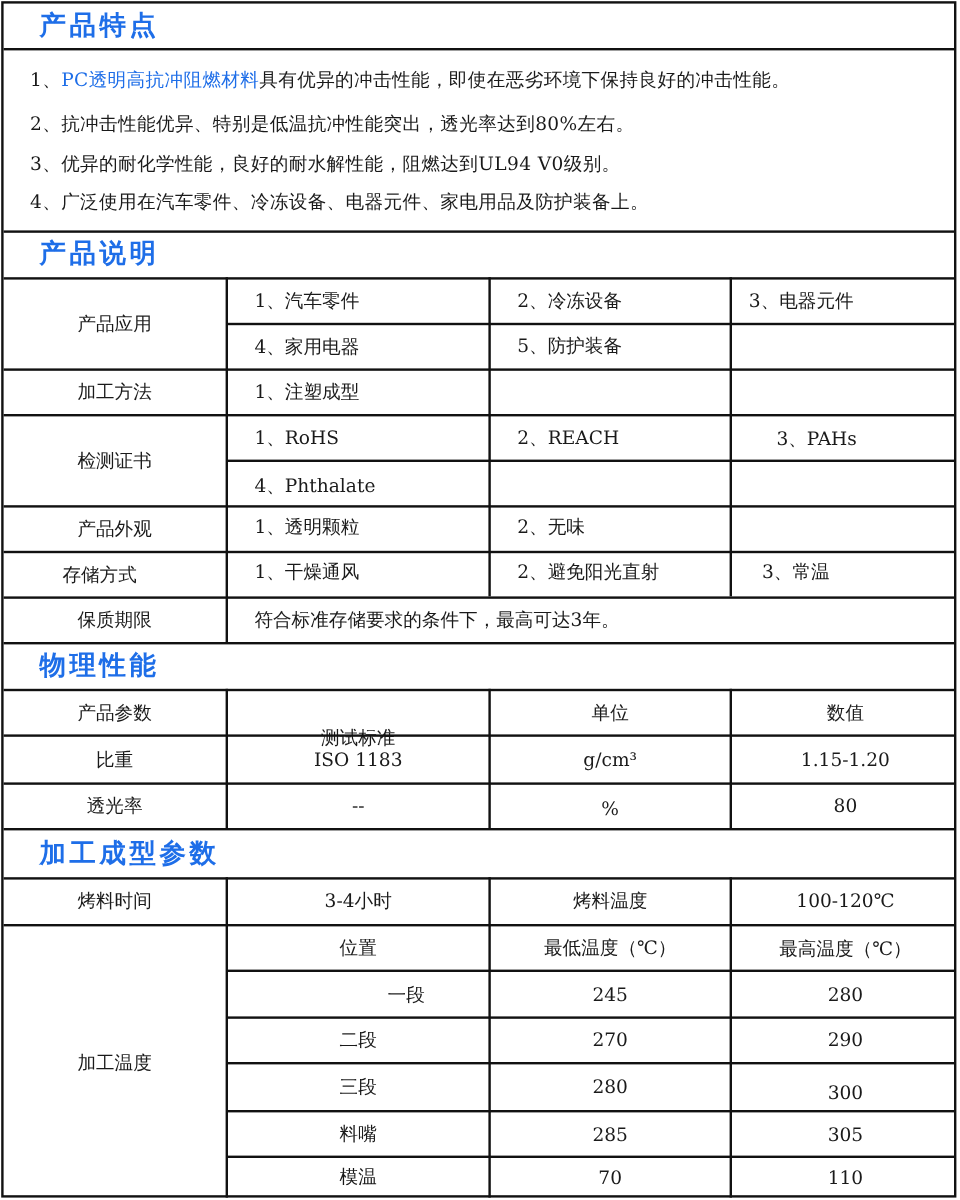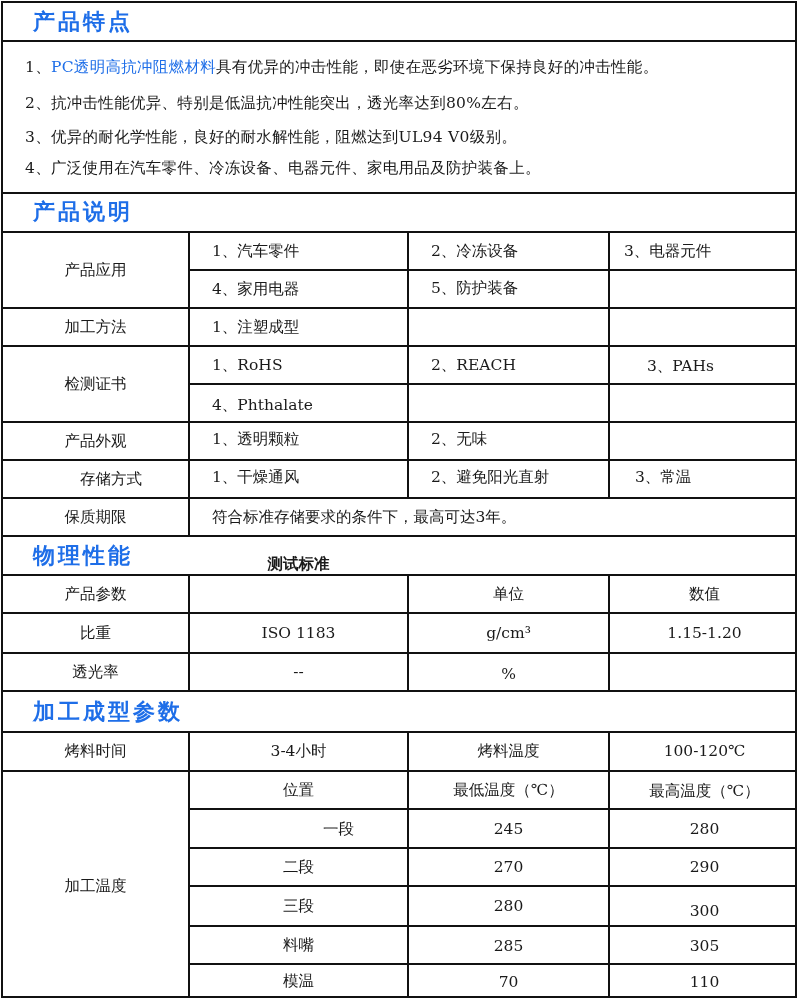--- a/index.html
+++ b/index.html
@@ -59,52 +59,53 @@
   <div class="cell l" style="left:607px; top:344px; width:153px; height:38px; padding-left:37px;">3、PAHs</div>
   <div class="hline" style="left:187px; top:380px;"></div>
   <div class="cell l" style="left:187px; top:384px; width:217px; height:36px;">4、Phthalate</div>
   <div class="hline" style="top:418px;"></div>
 
   <div class="cell c" style="left:0; top:420px; width:185px; height:36px;">产品外观</div>
   <div class="cell l" style="left:187px; top:418px; width:217px; height:36px;">1、透明颗粒</div>
   <div class="cell l" style="left:406px; top:418px; width:199px; height:36px;">2、无味</div>
   <div class="hline" style="top:456px;"></div>
 
-  <div class="cell c" style="left:0; top:458px; width:160px; height:36px;padding-left:28px;">存储方式</div>
+  <div class="cell c" style="left:0; top:458px; width:160px; height:36px;">存储方式</div>
   <div class="cell l" style="left:187px; top:456px; width:217px; height:36px;">1、干燥通风</div>
   <div class="cell l" style="left:406px; top:456px; width:199px; height:36px;">2、避免阳光直射</div>
   <div class="cell l" style="left:607px; top:456px; width:213px; height:36px; padding-left:25px;">3、常温</div>
   <div class="hline" style="top:494px;"></div>
 
   <div class="cell c" style="left:0; top:496px; width:185px; height:36px;border-radius:14px;">保质期限</div>
   <div class="cell l" style="left:187px; top:496px; width:600px; height:36px;">符合标准存储要求的条件下，最高可达3年。</div>
   <div class="hline" style="top:532px;"></div>
 
   <div class="sec-title" style="top:534px;">物理性能</div>
   <div class="hline" style="top:571px;"></div>
 
   <div class="vline" style="left:185px; top:571px; height:116px;"></div>
   <div class="vline" style="left:404px; top:571px; height:116px;"></div>
   <div class="vline" style="left:605px; top:571px; height:116px;"></div>
 
   <div class="cell c" style="left:0; top:573px; width:185px; height:36px;">产品参数</div>
-  <div class="cell c" style="left:187px; top:549px; width:217px; height:24px;font-weight:bold;">测试标准</div>
+  <div class="cell c" style="left:187px; top:600px; width:217px; height:24px;">测试标准</div>
   <div class="cell c" style="left:406px; top:573px; width:199px; height:36px;">单位</div>
   <div class="cell c" style="left:607px; top:573px; width:189px; height:36px;">数值</div>
   <div class="hline" style="top:609px;"></div>
 
   <div class="cell c" style="left:0; top:611px; width:185px; height:38px;">比重</div>
   <div class="cell c" style="left:187px; top:611px; width:217px; height:38px;">ISO 1183</div>
   <div class="cell c" style="left:406px; top:611px; width:199px; height:38px;">g/cm³</div>
   <div class="cell c" style="left:607px; top:611px; width:189px; height:38px;">1.15-1.20</div>
   <div class="hline" style="top:649px;"></div>
 
   <div class="cell c" style="left:0; top:651px; width:185px; height:36px;">透光率</div>
   <div class="cell c" style="left:187px; top:651px; width:217px; height:36px;">--</div>
   <div class="cell c" style="left:406px; top:651px; width:199px; height:40px;">%</div>
+  <div class="cell c" style="left:607px; top:651px; width:189px; height:36px;">80</div>
   <div class="hline" style="top:687px;"></div>
 
   <div class="sec-title" style="top:690px;">加工成型参数</div>
   <div class="hline" style="top:728px;"></div>
 
   <div class="vline" style="left:185px; top:728px; height:267px;"></div>
   <div class="vline" style="left:404px; top:728px; height:267px;"></div>
   <div class="vline" style="left:605px; top:728px; height:267px;"></div>
 
   <div class="cell c" style="left:0; top:730px; width:185px; height:36px;">烤料时间</div>

